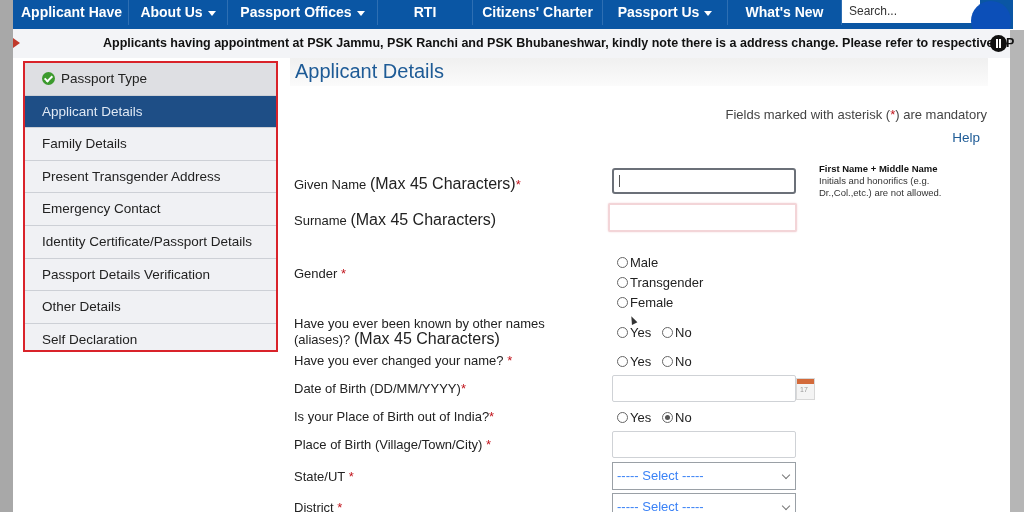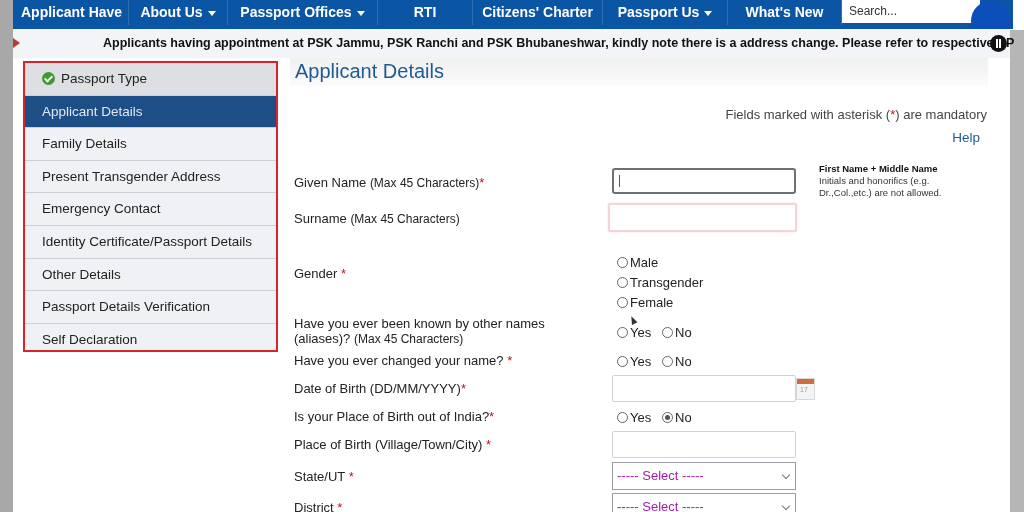--- a/index.html
+++ b/index.html
@@ -26,34 +26,34 @@
   .side-item.active{background:#1e4e86;color:#dfe8f4;}
   .check{display:inline-block;width:13px;height:13px;border-radius:50%;background:#3c9a2e;vertical-align:-2px;margin-right:6px;position:relative;}
   .check:after{content:"";position:absolute;left:4px;top:2px;width:3px;height:6px;border-right:2px solid #fff;border-bottom:2px solid #fff;transform:rotate(45deg);}
   
   .heading{position:absolute;left:290px;top:58px;width:698px;height:28px;background:linear-gradient(to bottom,#f0f0f0,#fbfbfb);}
   .heading span{position:absolute;left:5px;top:2px;font-size:20px;color:#1e5b96;}
   .mandatory{position:absolute;right:37px;top:107px;font-size:13px;color:#444;}
   .red{color:#c0141c;}
   .help{position:absolute;right:44px;top:130px;font-size:13.5px;color:#1e5b96;}
   .lbl{position:absolute;left:294px;font-size:13px;color:#222;white-space:nowrap;}
-  .small{font-size:12px;margin-top:28px;}
+  .small{font-size:16px;margin-top:28px;}
   .field{position:absolute;left:612px;width:184px;height:26px;border:1px solid #cfd2d6;background:#fff;box-sizing:border-box;border-radius:2px;}
   .field.focus{border:2px solid #6b7078;border-radius:3px;}
   .field.focus:after{content:"";position:absolute;left:5px;top:5px;width:1px;height:12px;background:#555;}
   .field.err{border:2px solid #f3d5d8;box-shadow:0 0 2px #f3d5d8;}
   .hint{position:absolute;left:819px;top:163px;font-size:9.5px;color:#333;line-height:12px;}
   .hint b{color:#111;}
   .radio{position:absolute;font-size:13px;color:#222;white-space:nowrap;display:flex;align-items:center;}
   .rb{display:inline-block;width:11px;height:11px;border:1px solid #666;border-radius:50%;box-sizing:border-box;background:#fff;margin-right:2px;position:relative;}
   .rb.on:after{content:"";position:absolute;left:2px;top:2px;width:5px;height:5px;border-radius:50%;background:#555;}
   .cal{position:absolute;left:796px;top:378px;width:17px;height:20px;border:1px solid #d8d8d8;background:#f4f4f4;}
   .cal:before{content:"";position:absolute;left:0;top:0;width:17px;height:5px;background:#d36a3a;}
   .cal span{position:absolute;left:3px;top:7px;font-size:7px;color:#999;}
-  .select{position:absolute;left:612px;width:184px;height:28px;border:1px solid #9aa0a6;box-sizing:border-box;background:#fff;font-size:13px;color:#a21caf;line-height:26px;padding-left:4px;}
+  .select{position:absolute;left:612px;width:184px;height:28px;border:1px solid #9aa0a6;box-sizing:border-box;background:#fff;font-size:13px;color:#3b82f6;line-height:26px;padding-left:4px;}
   .select .chev{position:absolute;right:6px;top:9px;width:5px;height:5px;border-right:1px solid #777;border-bottom:1px solid #777;transform:rotate(45deg);}
   .cursor{position:absolute;left:630px;top:316px;width:0;height:0;border-left:3px solid transparent;border-right:3px solid transparent;border-bottom:8px solid #333;transform:rotate(-25deg);}
 </style>
 </head>
 <body>
 
 <div class="leftedge"></div>
 <div class="rightedge"></div>
 
 <div class="nav">
@@ -74,22 +74,22 @@
   <div class="pause"></div>
 </div>
 
 <div class="sidebar">
   <div class="side-item first"><span class="check"></span><span>Passport Type</span></div>
   <div class="side-item active"><span>Applicant Details</span></div>
   <div class="side-item"><span>Family Details</span></div>
   <div class="side-item"><span>Present Transgender Address</span></div>
   <div class="side-item"><span>Emergency Contact</span></div>
   <div class="side-item"><span>Identity Certificate/Passport Details</span></div>
+  <div class="side-item"><span>Passport Details Verification</span></div>
   <div class="side-item"><span>Other Details</span></div>
-  <div class="side-item"><span>Passport Details Verification</span></div>
   <div class="side-item" style="border-bottom:none"><span>Self Declaration</span></div>
 </div>
 
 <div class="heading">
     <span>Applicant Details</span>
   </div>
 <div class="mandatory"><span>Fields marked with asterisk (</span><span class="red">*</span><span>) are mandatory</span></div>
 <div class="help">Help</div>
 
 <div class="lbl" style="top:175px"><span>Given Name</span> <span class="small">(Max 45 Characters)</span><span class="red">*</span></div>

